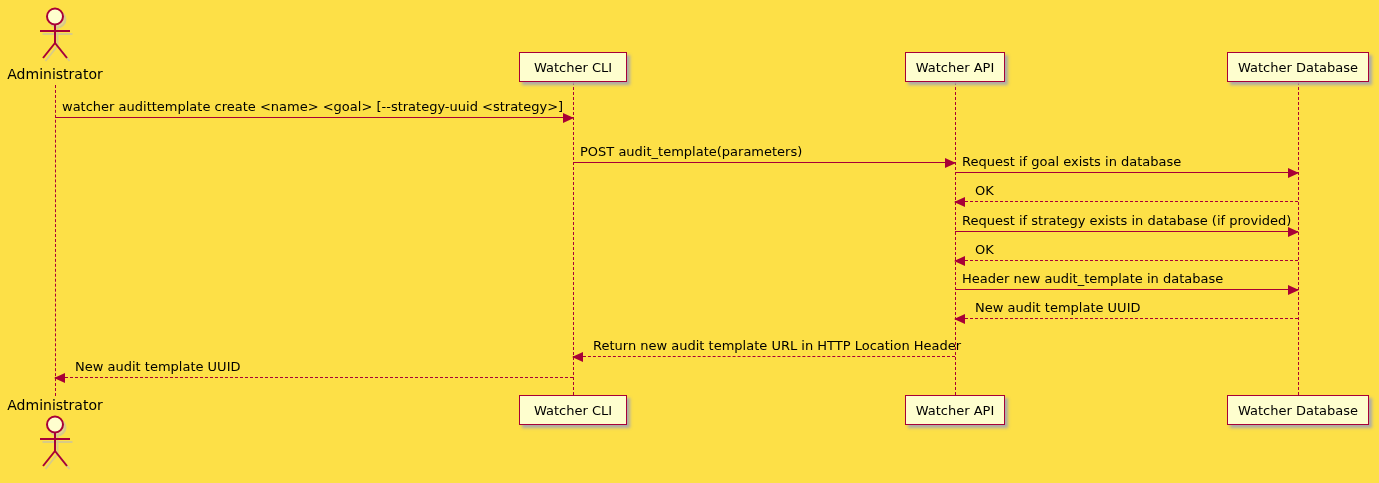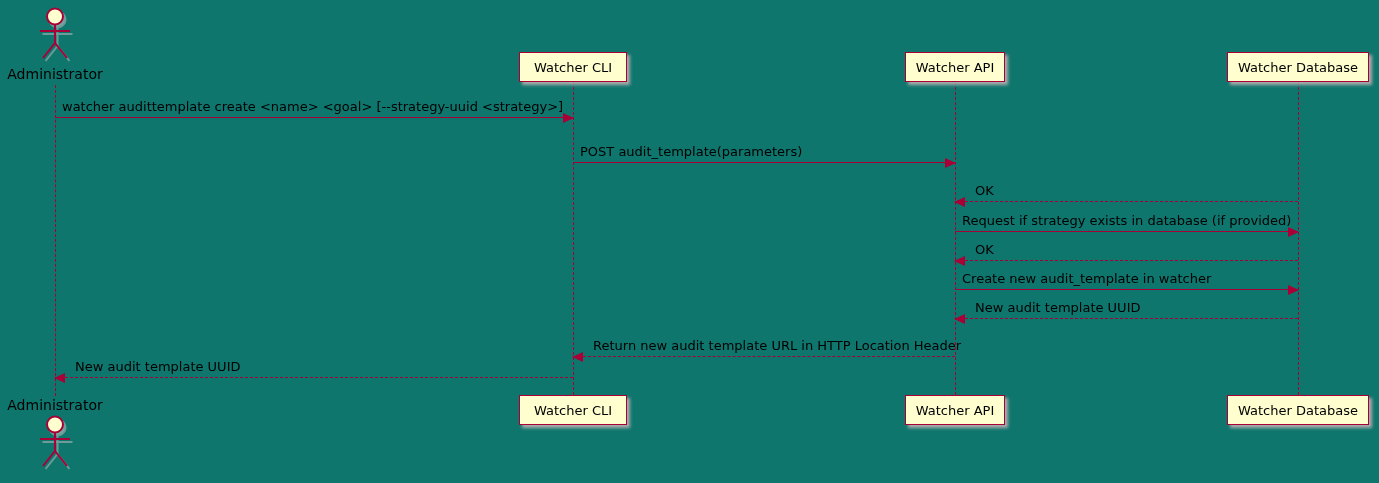--- a/index.html
+++ b/index.html
@@ -5,21 +5,21 @@
   :root {
     --accent: #A80036;
     --fill: #FEFECE;
     --text: #000000;
   }
   html, body { margin: 0; padding: 0; background: #ffffff; }
   #diagram {
     position: relative;
     width: 1379px;
     height: 483px;
-    background: #0f766e;
+    background: #fde047;
     font-family: "DejaVu Sans", sans-serif;
     font-size: 13px;
     color: var(--text);
     overflow: hidden;
   }
   .lifeline {
     position: absolute;
     width: 0;
     border-left: 1px dashed var(--accent);
   }
@@ -108,37 +108,42 @@
   <div class="msg right solid" style="left:55px; top:98px; width:518px;">
     <span class="lbl">watcher audittemplate create &lt;name&gt; &lt;goal&gt; [--strategy-uuid &lt;strategy&gt;]</span>
     <span class="line"></span>
     <span class="head"></span>
   </div>
   <div class="msg right solid" style="left:573px; top:126px; width:382px;margin-top:17px;">
     <span class="lbl">POST audit_template(parameters)</span>
     <span class="line"></span>
     <span class="head"></span>
   </div>
+  <div class="msg right solid" style="left:955px; top:153px; width:343px;">
+    <span class="lbl">Request if goal exists in database</span>
+    <span class="line"></span>
+    <span class="head"></span>
+  </div>
   <div class="msg left dashed" style="left:955px; top:182px; width:343px;">
     <span class="lbl">OK</span>
     <span class="line"></span>
     <span class="head"></span>
   </div>
   <div class="msg right solid" style="left:955px; top:212px; width:343px;text-decoration:underline;">
     <span class="lbl">Request if strategy exists in database (if provided)</span>
     <span class="line"></span>
     <span class="head"></span>
   </div>
   <div class="msg left dashed" style="left:955px; top:241px; width:343px;">
     <span class="lbl">OK</span>
     <span class="line"></span>
     <span class="head"></span>
   </div>
   <div class="msg right solid" style="left:955px; top:270px; width:343px;">
-    <span class="lbl">Create new audit_template in watcher</span>
+    <span class="lbl">Header new audit_template in database</span>
     <span class="line"></span>
     <span class="head"></span>
   </div>
   <div class="msg left dashed" style="left:955px; top:299px; width:343px;">
     <span class="lbl">New audit template UUID</span>
     <span class="line"></span>
     <span class="head"></span>
   </div>
   <div class="msg left dashed" style="left:573px; top:329px; width:382px;margin-top:8px;">
     <span class="lbl">Return new audit template URL in HTTP Location Header</span>

